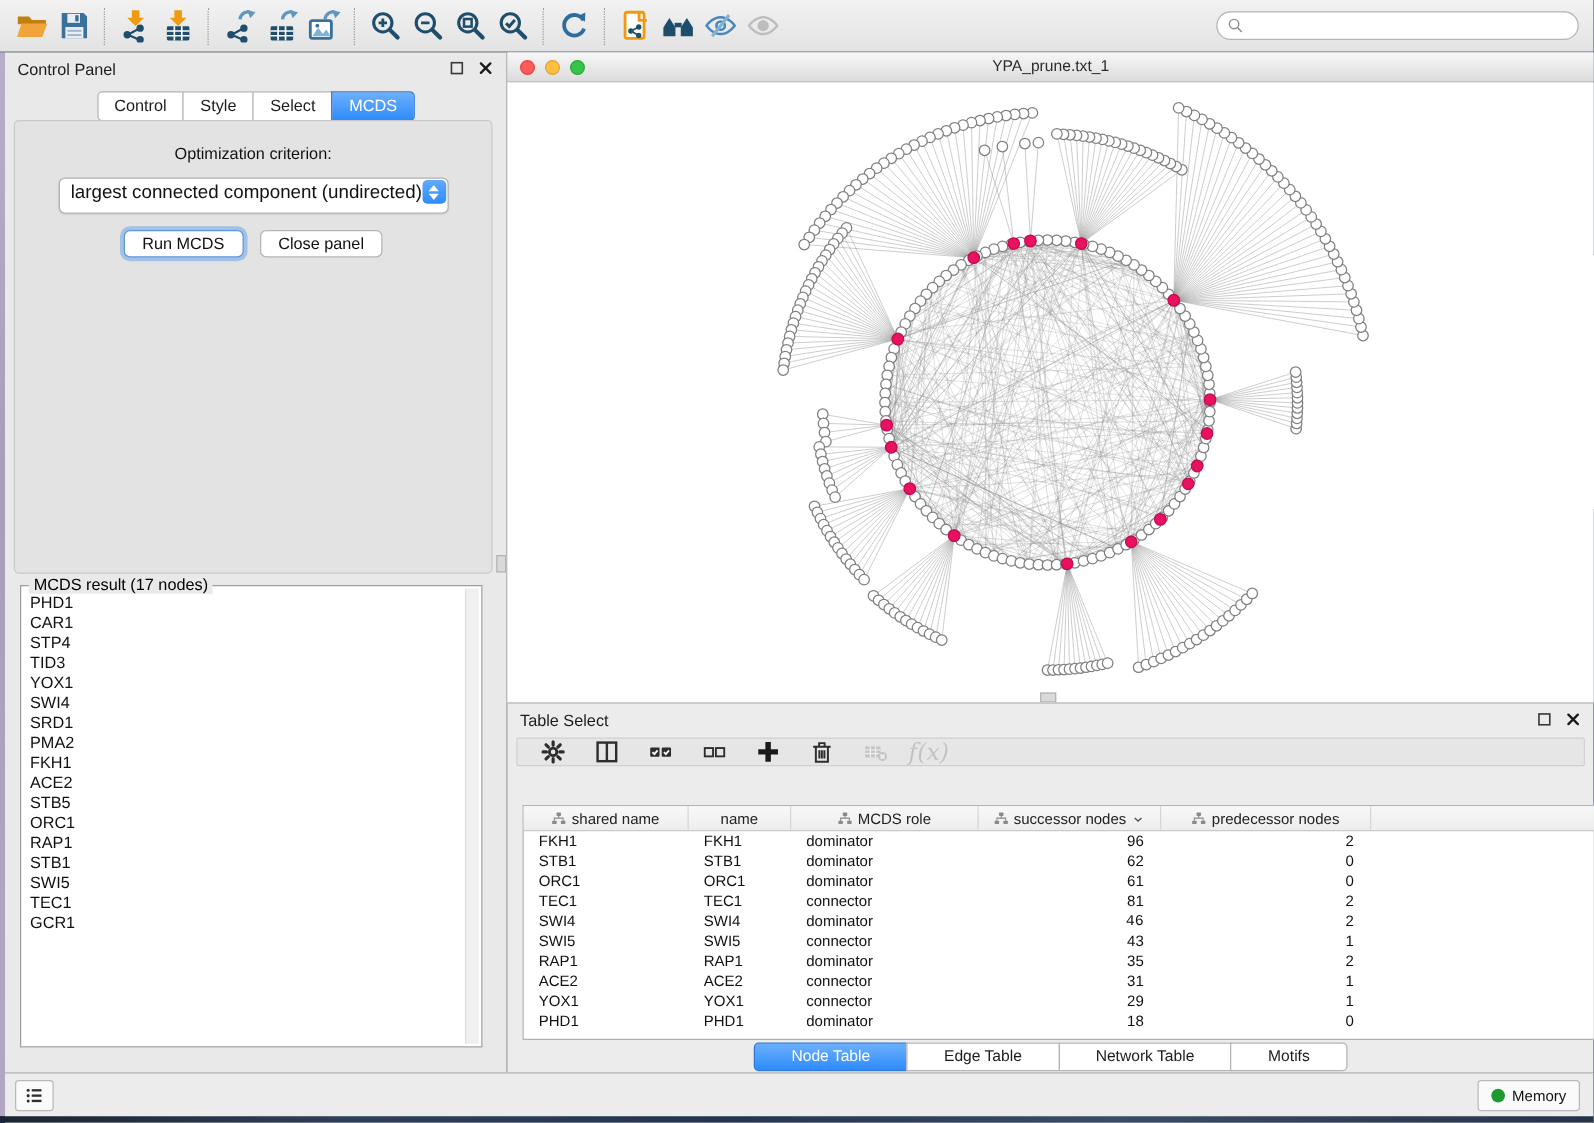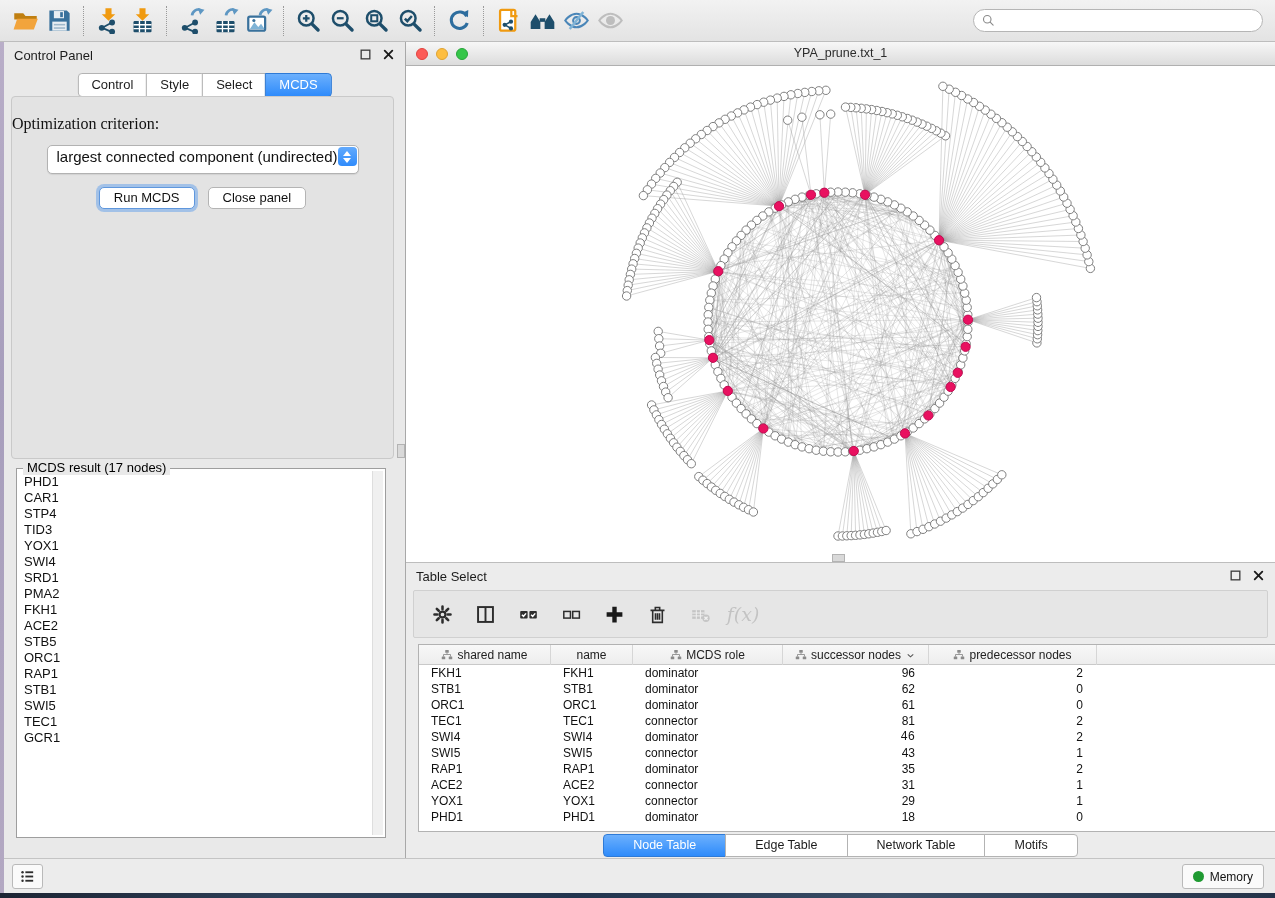--- a/index.html
+++ b/index.html
@@ -33,21 +33,21 @@
   .seg-group { display:inline-flex; }
   .seg-tab { padding:3px 13px 4px; font-size:13px; background:#fff; border:1px solid #b3b3b3;
     margin-left:-1px; color:#1c1c1c; cursor:default; white-space:nowrap; }
   .seg-tab:first-child { border-radius:4px 0 0 4px; margin-left:0; }
   .seg-tab:last-child { border-radius:0 4px 4px 0; }
   .seg-tab.active { background:linear-gradient(#6cb0fd,#2e8bfb); border-color:#2e7ad6; color:#fff; }
   #cp-tabs { position:absolute; top:31px; left:50%; transform:translateX(-50%); }
 
   .opt-panel { position:absolute; left:7px; right:11px; top:54px; height:363px;
     background:#e3e3e3; border:1px solid #c9c9c9; border-radius:4px; }
-  .opt-label { text-align:left; margin-top:18px; font-size:16px; color:#111;font-family:Liberation Serif, serif; }
+  .opt-label { text-align:center; margin-top:18px; font-size:13px; color:#111; }
   .select { position:relative; margin:12px auto 0; width:312px; height:29px; background:#fff;
     border:1px solid #b2b2b2; border-radius:5px; font-size:15px; line-height:21px;
     padding-left:9px; color:#111; box-shadow:0 1px 1px rgba(0,0,0,.08); }
   .stepper { position:absolute; right:1px; top:1px; width:19px; height:19px; border-radius:4px;
     background:linear-gradient(#62aafd,#2f8bfb); display:flex; flex-direction:column;
     align-items:center; justify-content:center; gap:2px; }
   .stepper .up { width:0; height:0; border-left:4px solid transparent; border-right:4px solid transparent; border-bottom:5px solid #fff; }
   .stepper .dn { width:0; height:0; border-left:4px solid transparent; border-right:4px solid transparent; border-top:5px solid #fff; }
   .btn-row { display:flex; justify-content:center; gap:13px; margin-top:13px; }
   .mac-btn { font-size:13px; padding:2px 14px 3px; background:#fff; border:1px solid #b4b4b4;
@@ -75,21 +75,21 @@
   .net-title { position:absolute; left:0; right:0; top:4px; text-align:center; font-size:12.5px; color:#2c2c2c; }
   #net-canvas { position:absolute; left:0; top:24px; right:0; bottom:0; background:#fff; }
 
   .splitter { position:absolute; background:#d9d9d9; border:1px solid #b3b3b3; }
   #split-h { left:397px; top:444px; width:8px; height:14px; }
   #split-v { left:832px; top:554px; width:13px; height:8px; }
 
   
   #table-panel { position:absolute; left:406px; top:562px; width:869px; height:296px;
     background:#ececec; border-top:1px solid #bdbdbd; }
-  #tp-toolbar { position:absolute; top:27px; left:7px; right:7px; height:48px;
+  #tp-toolbar { position:absolute; top:27px; left:7px; right:7px; height:23px;
     background:#e6e6e6; border:1px solid #d0d0d0; border-radius:2px;
     display:flex; align-items:center; padding-left:16px; gap:19px; }
   .ticon { width:24px; height:24px; display:flex; align-items:center; justify-content:center; }
   .ticon svg { width:21px; height:21px; }
   .ticon.disabled { opacity:.45; }
   .fx-label { font-family:"DejaVu Serif", serif; font-style:italic; font-size:19px; color:#9a9a9a; }
 
   .table-wrap { position:absolute; left:12px; width:950px; top:81px; height:188px;
     background:#fff; border:1px solid #b2b2b2; }
   #t-header { display:flex; height:20px; background:linear-gradient(#f8f8f8,#ededed);

